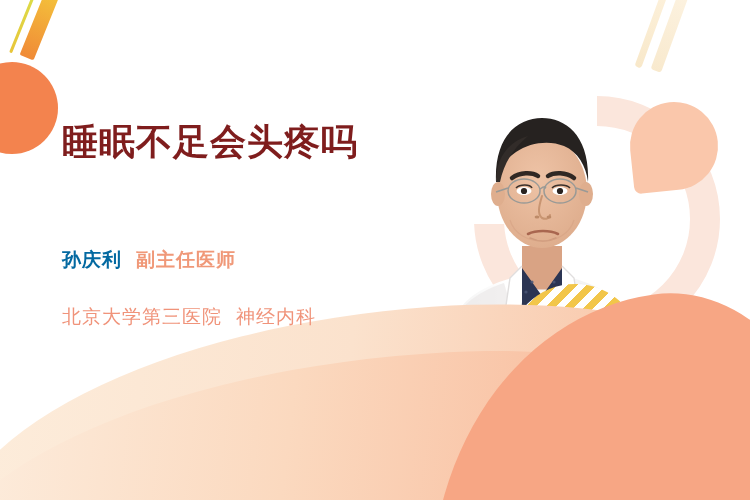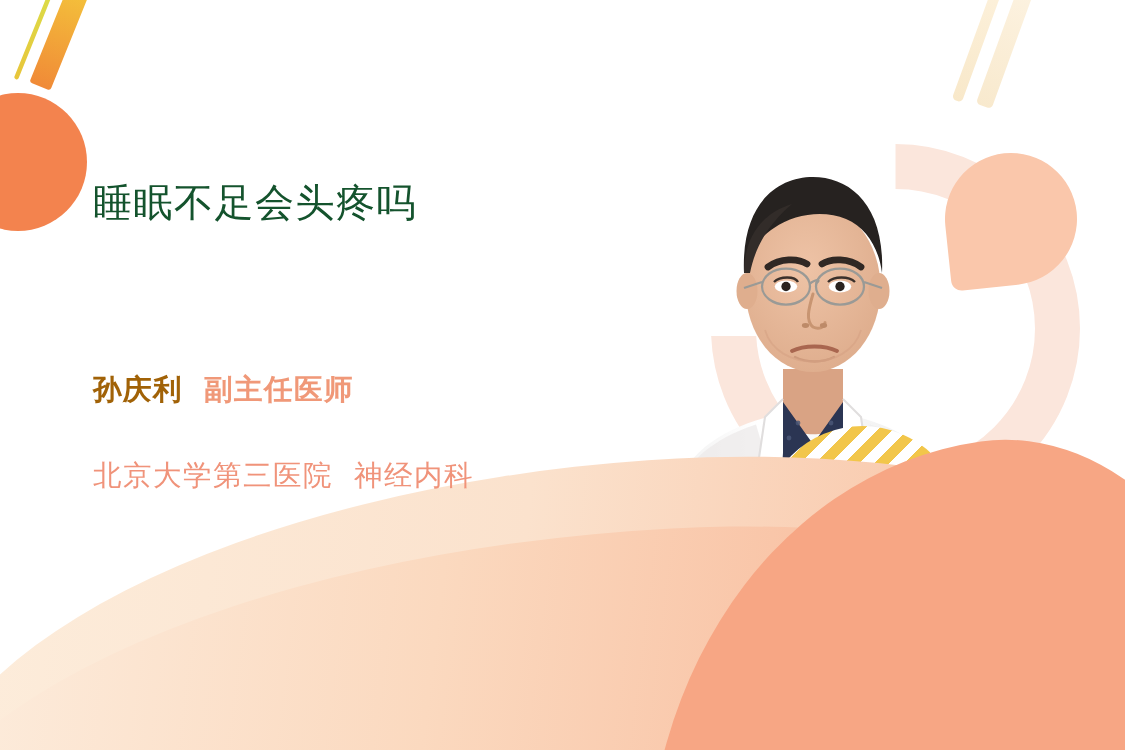--- a/index.html
+++ b/index.html
@@ -133,36 +133,36 @@
     top: 96px;
     width: 215px;
     height: 290px;
   }
   .doctor svg { display: block; width: 100%; height: 100%; }
 
   
   .title {
     position: absolute;
     left: 62px; top: 118px;
-    font-size: 26px;
-    font-weight: 400;
+    font-size: 36px;
+    font-weight: 700;
     letter-spacing: 1px;
-    color: #14532d;
+    color: #7f1d1d;
     white-space: nowrap;
   }
   .credit-line1 {
     position: absolute;
     left: 62px; top: 247px;
     font-size: 19px;
     white-space: nowrap;
     color: #ef8e6c;
   }
   .credit-line1 .doc-name {
     font-weight: 700;
-    color: #a16207;
+    color: #0369a1;
     letter-spacing: 1px;
     margin-right: 14px;
   }
   .credit-line1 .doc-rank {
     font-weight: 700;
     color: #f09878;
     letter-spacing: 1px;
   }
   .credit-line2 {
     position: absolute;

